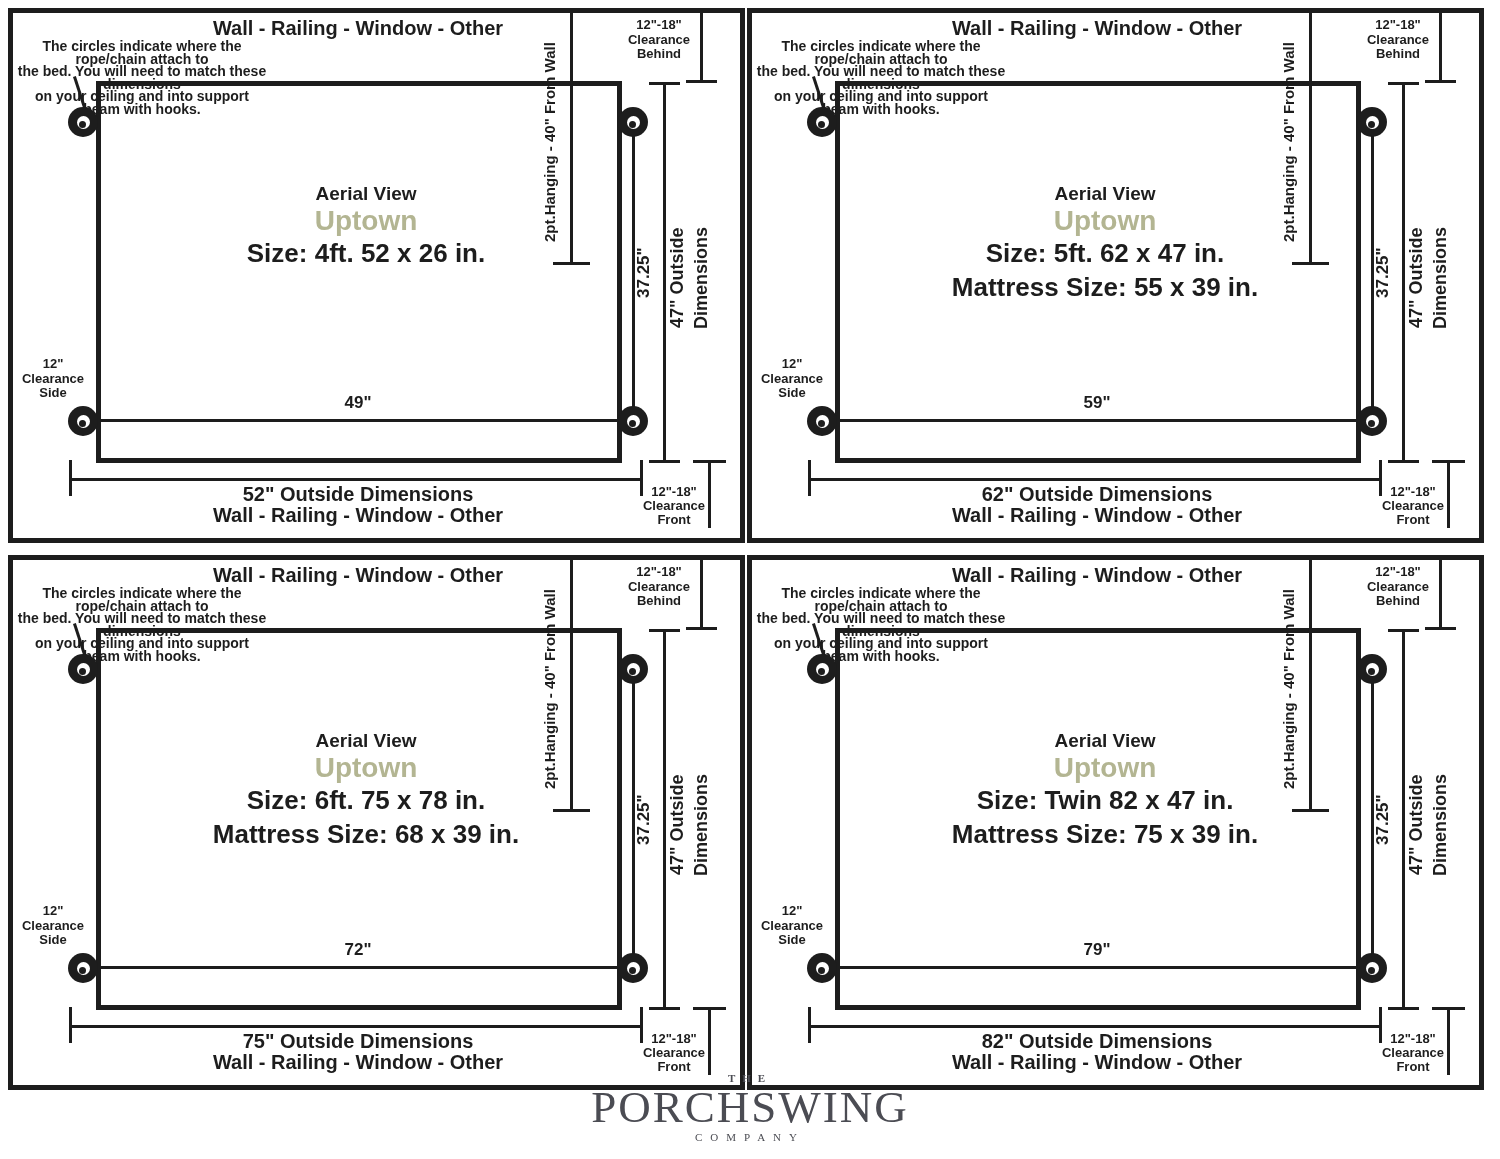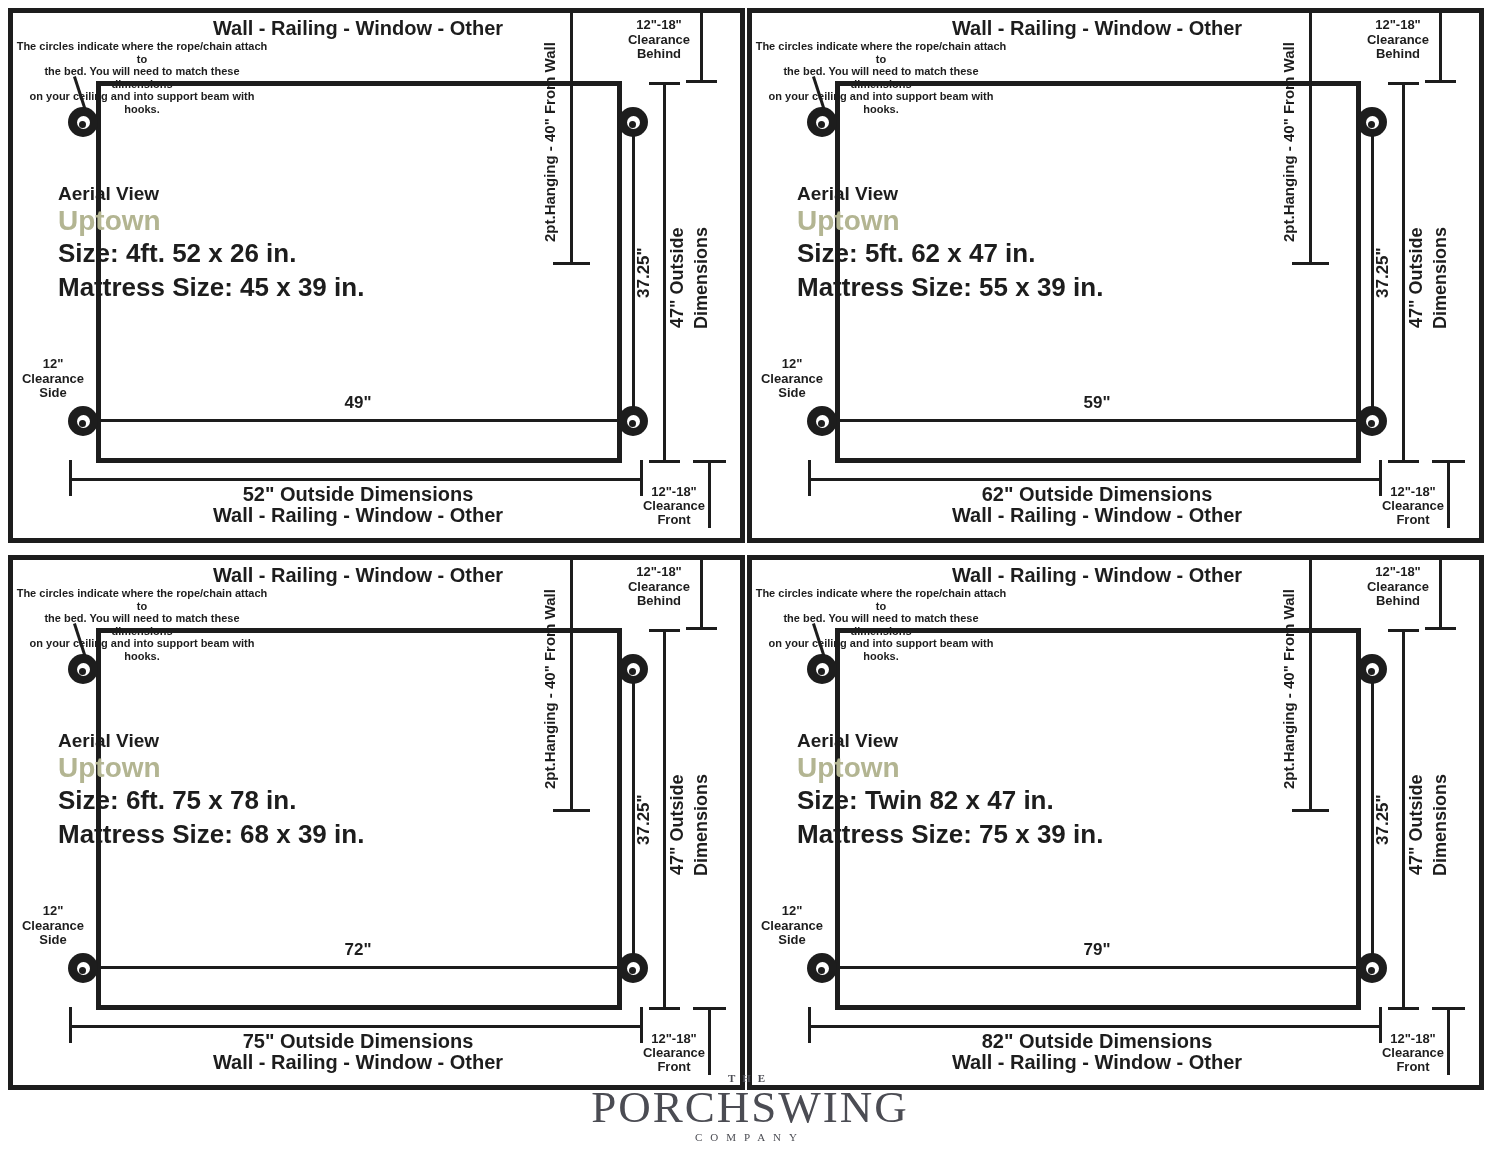--- a/index.html
+++ b/index.html
@@ -21,21 +21,21 @@
   .panel{
     position:relative;width:727px;height:525px;
     border:5px solid var(--ink);font-weight:700;
   }
   .line{position:absolute;background:var(--ink);}
   .vtext{
     position:absolute;writing-mode:vertical-rl;transform:rotate(180deg);
     text-align:center;font-weight:700;white-space:nowrap;
   }
   .t-title{position:absolute;top:4px;left:60px;width:570px;text-align:center;font-size:20px;}
-  .note{position:absolute;top:27px;left:3px;width:252px;font-size:11px;line-height:12.5px;text-align:center;}
+  .note{position:absolute;top:27px;left:3px;width:252px;font-size:14px;line-height:12.5px;text-align:center;}
   .leader{position:absolute;left:60px;top:64px;width:3px;height:46px;background:var(--ink);
     transform:rotate(-18deg);transform-origin:top left;}
   .bed{position:absolute;left:83px;top:68px;width:526px;height:382px;
     border:5px solid var(--ink);box-sizing:border-box;}
   .grommet{position:absolute;width:30px;height:30px;border-radius:50%;background:var(--ink);}
   .grommet::before{content:"";position:absolute;left:8.5px;top:8.5px;width:13px;height:13px;border-radius:50%;background:#fff;}
   .grommet::after{content:"";position:absolute;left:11px;top:14px;width:7px;height:7px;border-radius:50%;background:var(--ink);}
   .g-tl{left:55px;top:94px;}  .g-tr{left:605px;top:94px;}
   .g-bl{left:55px;top:393px;} .g-br{left:605px;top:393px;}
   .hang-line{left:557px;top:0;width:3px;height:250px;}
@@ -45,21 +45,21 @@
   .cb-line{left:687px;top:0;width:3px;height:69px;}
   .cb-cap{left:673px;top:67px;width:31px;height:3px;}
   .d47-line{left:650px;top:69px;width:3px;height:381px;}
   .d47-captop{left:636px;top:69px;width:31px;height:3px;}
   .d47-capbot{left:636px;top:447px;width:31px;height:3px;}
   .d3725{left:621px;top:160px;height:200px;width:24px;font-size:17px;}
   .od1{left:654px;top:135px;height:260px;width:24px;font-size:18px;}
   .od2{left:678px;top:135px;height:260px;width:24px;font-size:18px;}
   .conn-v{left:619px;top:109px;width:3px;height:299px;}
   .conn-h{left:70px;top:406px;width:550px;height:3px;}
-  .center-block{position:absolute;left:45px;top:170px;width:600px;}
+  .center-block{position:absolute;left:53px;top:170px;width:600px;text-align:center;}
   .cb-aerial{font-size:19px;line-height:22px;}
   .cb-model{font-size:28px;line-height:31px;color:var(--model);}
   .cb-size{font-size:26px;line-height:34px;}
   .cb-mattress{font-size:26px;line-height:34px;}
   .cs-text{position:absolute;left:0;top:344px;width:80px;font-size:13px;line-height:14.5px;text-align:center;}
   .wlabel{position:absolute;left:145px;top:380px;width:400px;text-align:center;font-size:17px;}
   .wdim-line{left:58px;top:465px;width:571px;height:3px;}
   .wdim-tickl{left:56px;top:447px;width:3px;height:36px;}
   .wdim-tickr{left:627px;top:447px;width:3px;height:36px;}
   .b-title1{position:absolute;left:45px;top:470px;width:600px;text-align:center;font-size:20px;}
@@ -114,21 +114,20 @@
     <div class="line d47-capbot"></div>
 
     <div class="vtext d3725">37.25"</div>
     <div class="vtext od1">47" Outside</div>
     <div class="vtext od2">Dimensions</div>
 
     <div class="center-block">
       <div class="cb-aerial">Aerial View</div>
       <div class="cb-model">Uptown</div>
       <div class="cb-size">Size: 4ft. 52 x 26 in.</div>
-      <div class="cb-mattress">Mattress Size: 45 x 39 in.</div>
     </div>
 
     <div class="cs-text">
       <div>12"</div>
       <div>Clearance</div>
       <div>Side</div>
     </div>
 
     <div class="wlabel">49"</div>
 

